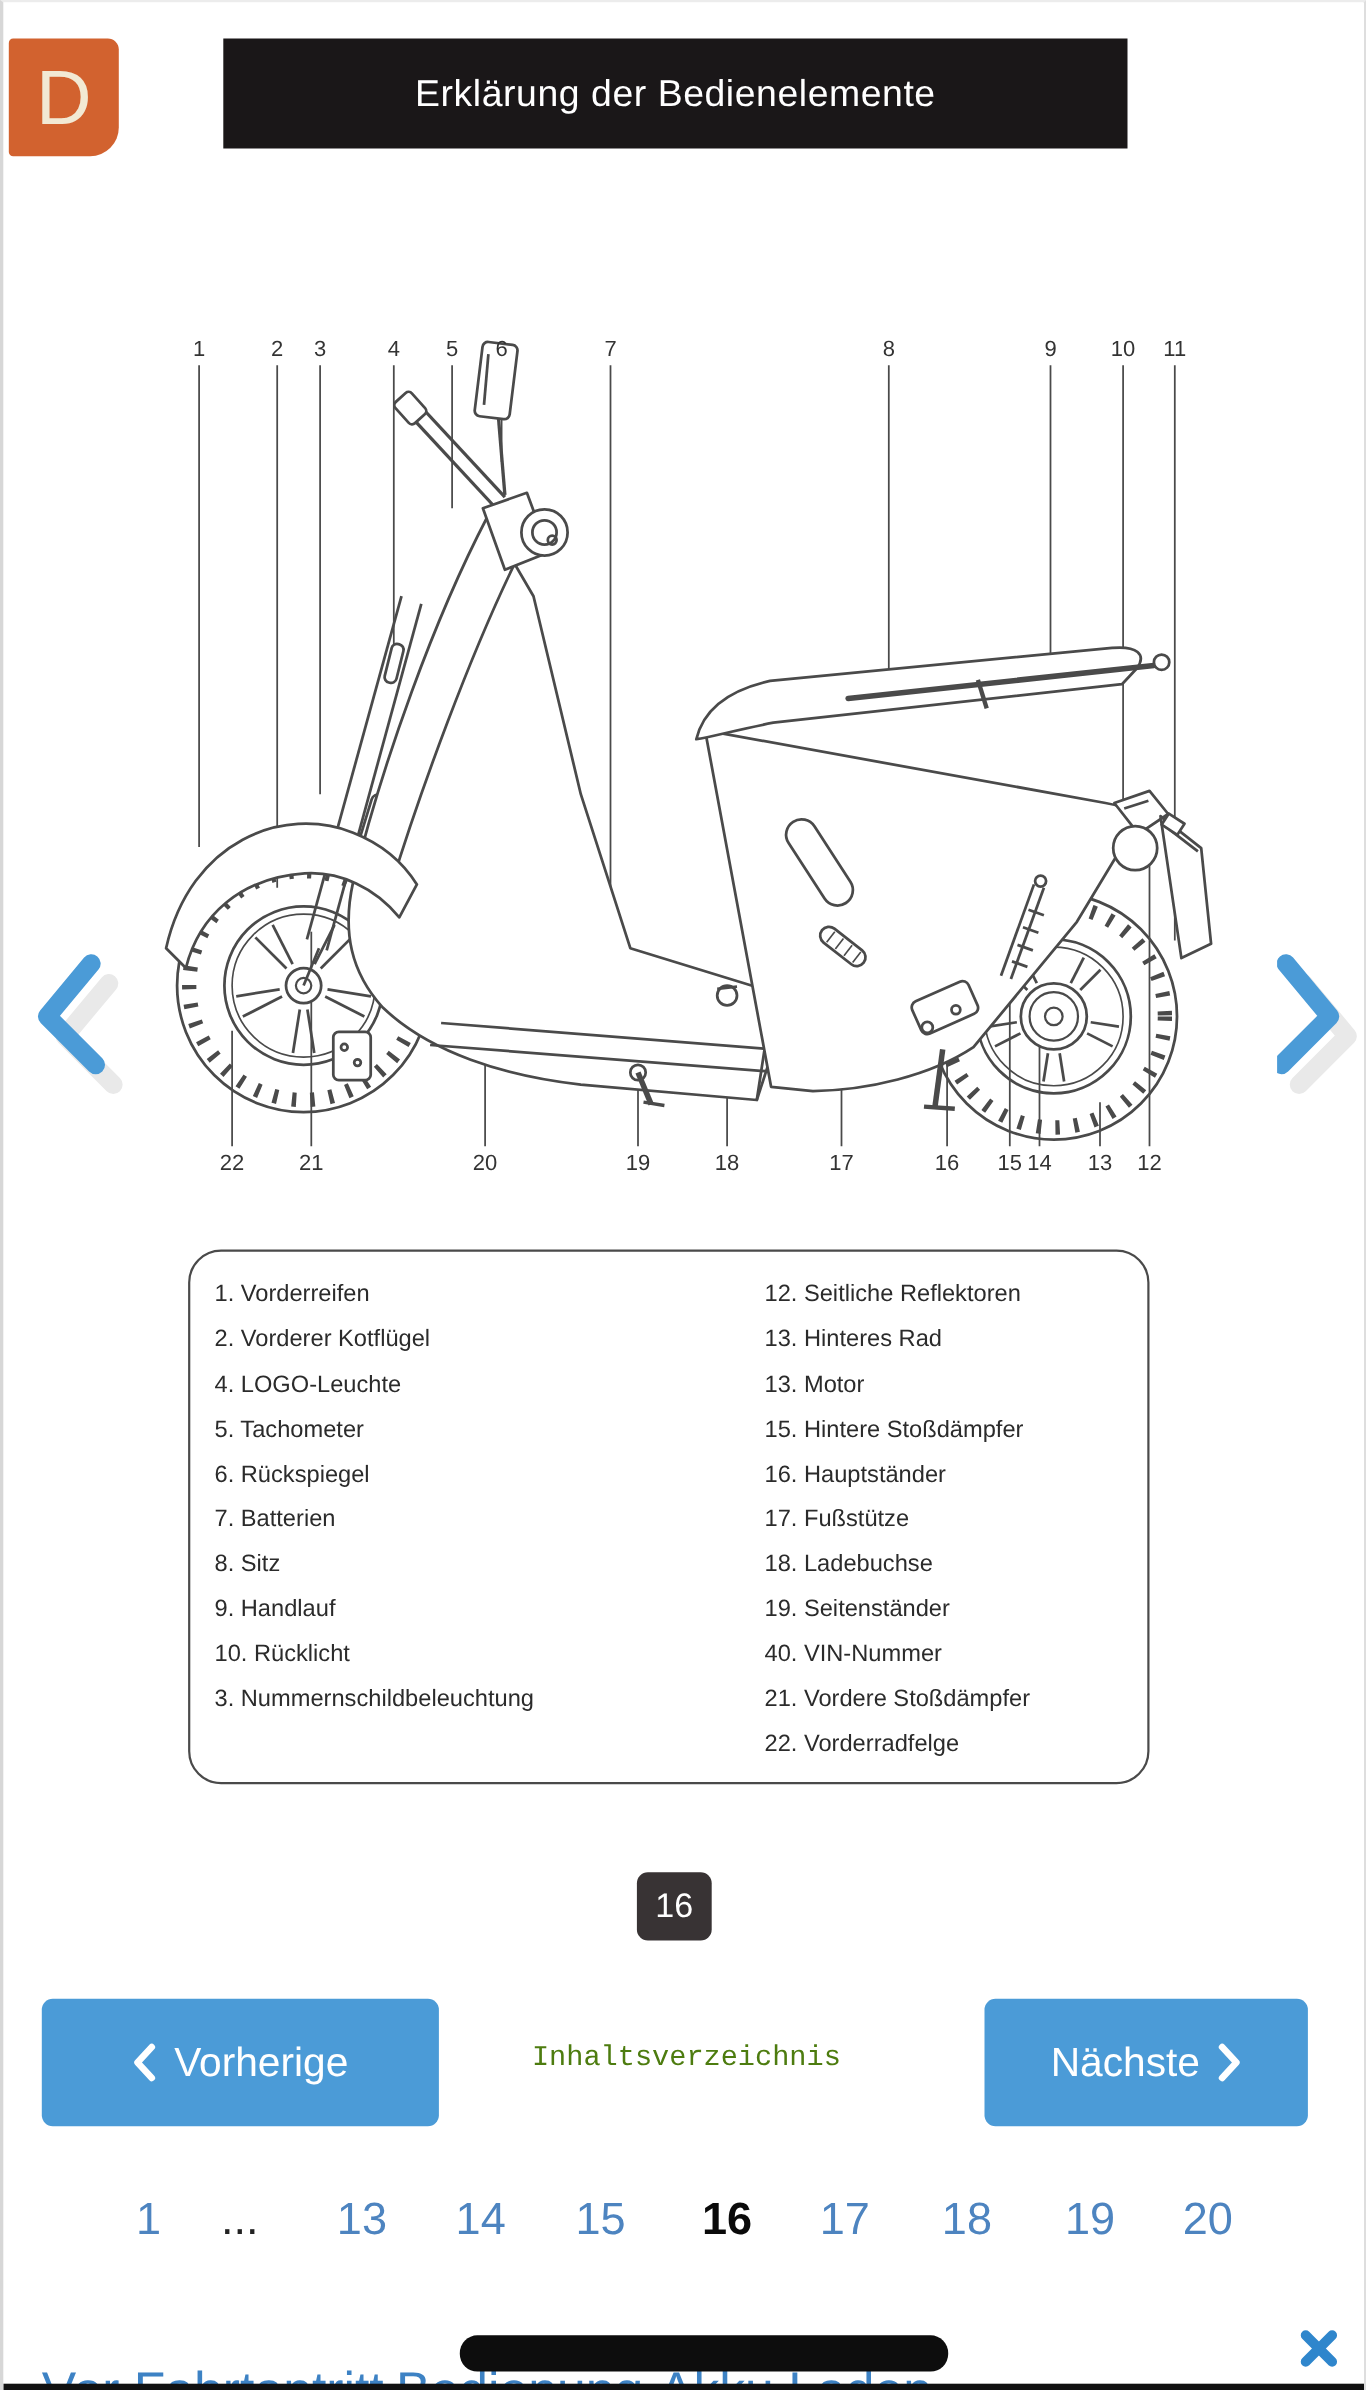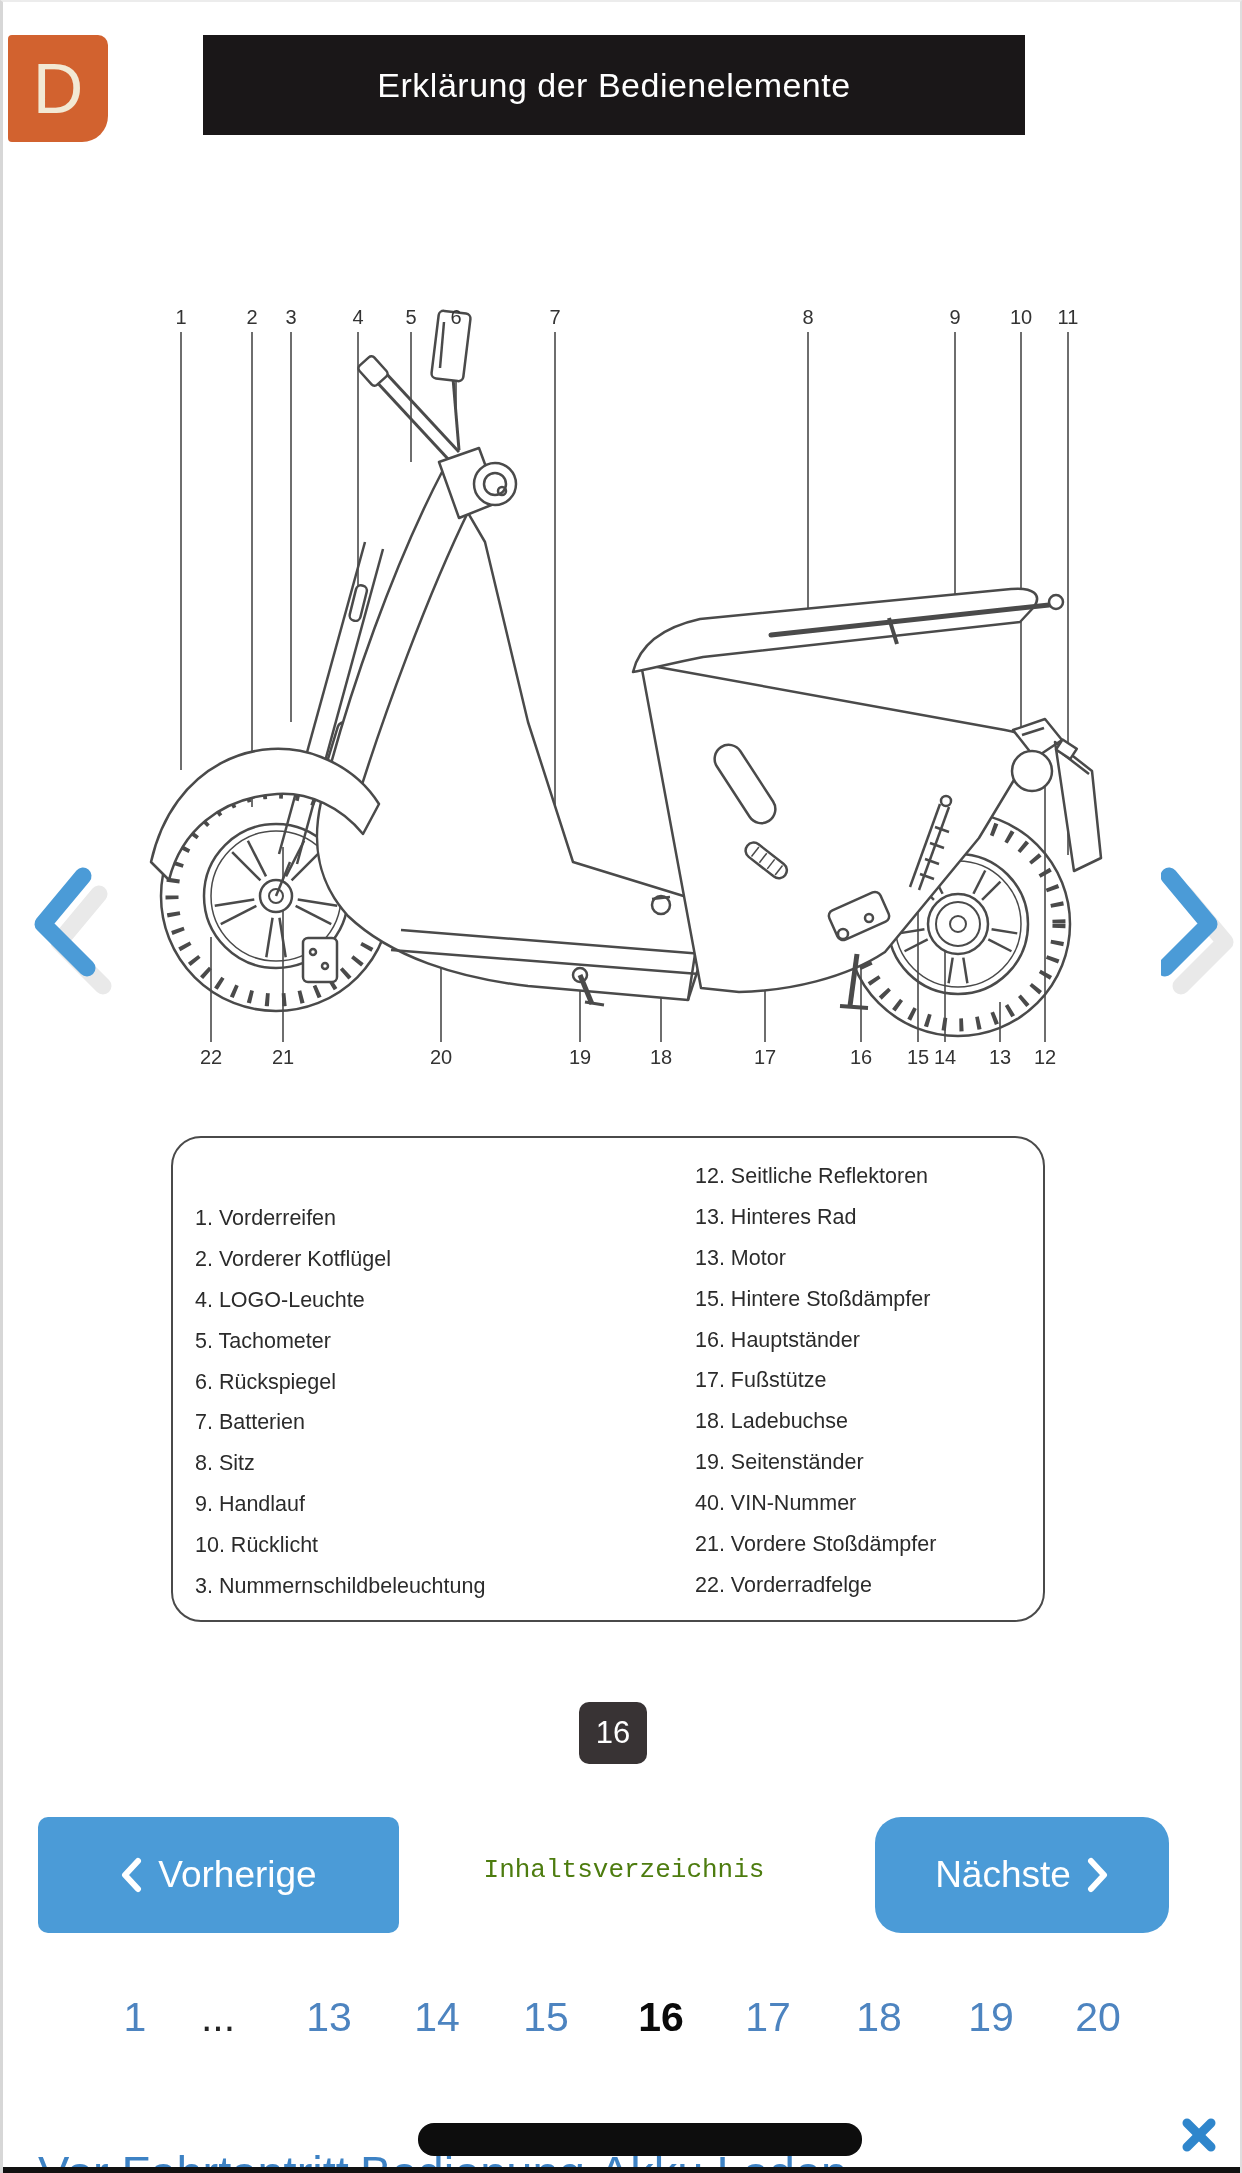--- a/index.html
+++ b/index.html
@@ -25,36 +25,36 @@
   .diagram{position:absolute;left:140px;top:300px;width:1000px;height:770px;}
   .diagram text{font-family:"Liberation Sans",sans-serif;font-size:20px;fill:#333;}
   
   .side-arrow{position:absolute;cursor:pointer;}
   
   .legend{
     position:absolute;left:168px;top:1134px;width:874px;height:486px;box-sizing:border-box;
     border:2.5px solid #4a4a4a;border-radius:30px;padding:23px 0 0 22px;
   }
   .legend ul{list-style:none;margin:0;padding:0;position:absolute;top:24px;}
-  .legend ul.col-left{left:22px;margin-top:42px;}
+  .legend ul.col-left{left:22px;}
   .legend ul.col-right{left:522px;}
   .legend li{font-size:21.5px;color:#2b2b2b;height:40.9px;line-height:28px;white-space:nowrap;}
   
   .page-badge{
     position:absolute;left:576px;top:1700px;width:68px;height:62px;background:#383334;
     border-radius:10px;color:#fff;font-size:31px;display:flex;align-items:center;justify-content:center;
   }
   
   .nav-btn{
     position:absolute;top:1815px;height:116px;background:#4b9bd7;border:none;border-radius:10px;
     color:#fff;font-size:37px;font-family:"Liberation Sans",sans-serif;cursor:pointer;
     display:flex;align-items:center;justify-content:center;gap:16px;
   }
   .nav-btn.prev{left:35px;width:361px;}
-  .nav-btn.next{left:872px;width:294px;border-radius:26px;}
+  .nav-btn.next{left:892px;width:294px;}
   .toc-link{
     position:absolute;top:1853px;left:455px;width:332px;text-align:center;color:#4d7c0f;
     font-size:26px;cursor:pointer;white-space:nowrap;font-family:Liberation Mono, monospace;
   }
   
   .pagination{position:absolute;left:0;top:1992px;width:1242px;height:56px;}
   .pagination span{
     position:absolute;transform:translateX(-50%);font-size:41px;color:#4d84c0;cursor:pointer;white-space:nowrap;
   }
   .pagination span.current{color:#0a0a0a;font-weight:bold;cursor:default;}

